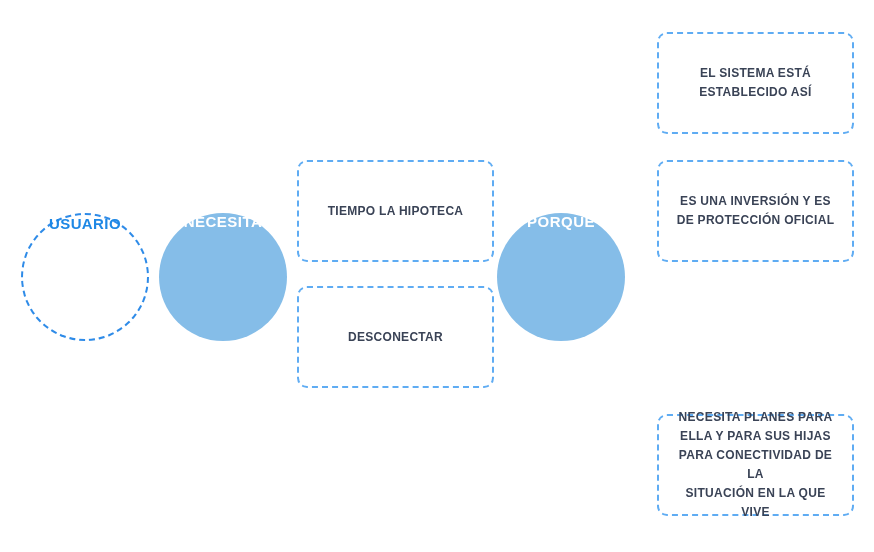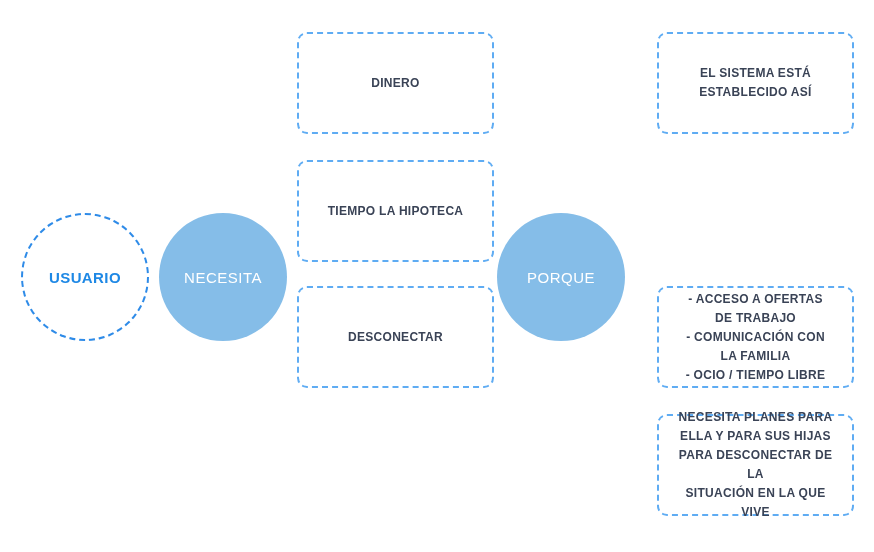--- a/index.html
+++ b/index.html
@@ -13,21 +13,20 @@
     width: 874px;
     height: 552px;
     background: #ffffff;
     overflow: hidden;
   }
   
   .circle {
     position: absolute;
     border-radius: 50%;
     display: flex;
-    align-items: center;
     justify-content: center;
     text-align: center;
   }
   .circle-usuario {
     left: 21px; top: 213px;
     width: 128px; height: 128px;
     border: 2px dashed #2E8BE8;
     background: #ffffff;
   }
   .circle-usuario .lbl {
@@ -38,21 +37,21 @@
   }
   .circle-solid {
     background: #85BDE8;
     border: none;
   }
   .circle-necesita { left: 159px; top: 213px; width: 128px; height: 128px; }
   .circle-porque   { left: 497px; top: 213px; width: 128px; height: 128px; }
   .circle-solid .lbl {
     color: #FFFFFF;
     font-size: 15px;
-    font-weight: normal;
+    font-weight: bold;
     letter-spacing: 0.5px;
   }
   
   .dbox {
     position: absolute;
     width: 197px;
     height: 102px;
     border: 2px dashed #5FACF3;
     border-radius: 10px;
     background: #ffffff;
@@ -83,45 +82,39 @@
 <div class="canvas">
 
   <div class="circle circle-usuario">
     <span class="lbl">USUARIO</span>
   </div>
 
   <div class="circle circle-solid circle-necesita">
     <span class="lbl">NECESITA</span>
   </div>
 
-  <div class="dbox col-mid row-0">
-    <span class="txt">DINERO</span>
-  </div>
   <div class="dbox col-mid row-1">
     <span class="txt">TIEMPO LA HIPOTECA</span>
   </div>
   <div class="dbox col-mid row-2">
     <span class="txt">DESCONECTAR</span>
   </div>
 
   <div class="circle circle-solid circle-porque">
     <span class="lbl">PORQUE</span>
   </div>
 
   <div class="dbox col-right row-0">
     <span class="txt">EL SISTEMA ESTÁ
 ESTABLECIDO ASÍ</span>
   </div>
-  <div class="dbox col-right row-2">
-    <span class="txt">- ACCESO A OFERTAS
-DE TRABAJO
-- COMUNICACIÓN CON
-LA FAMILIA
-- OCIO / TIEMPO LIBRE</span>
+  <div class="dbox col-right row-1">
+    <span class="txt">ES UNA INVERSIÓN Y ES
+DE PROTECCIÓN OFICIAL</span>
   </div>
   <div class="dbox col-right row-3">
     <span class="txt">NECESITA PLANES PARA
 ELLA Y PARA SUS HIJAS
-PARA DESCONECTAR DE LA
+PARA CONECTIVIDAD DE LA
 SITUACIÓN EN LA QUE VIVE</span>
   </div>
 
 </div>
 
 </body></html>

